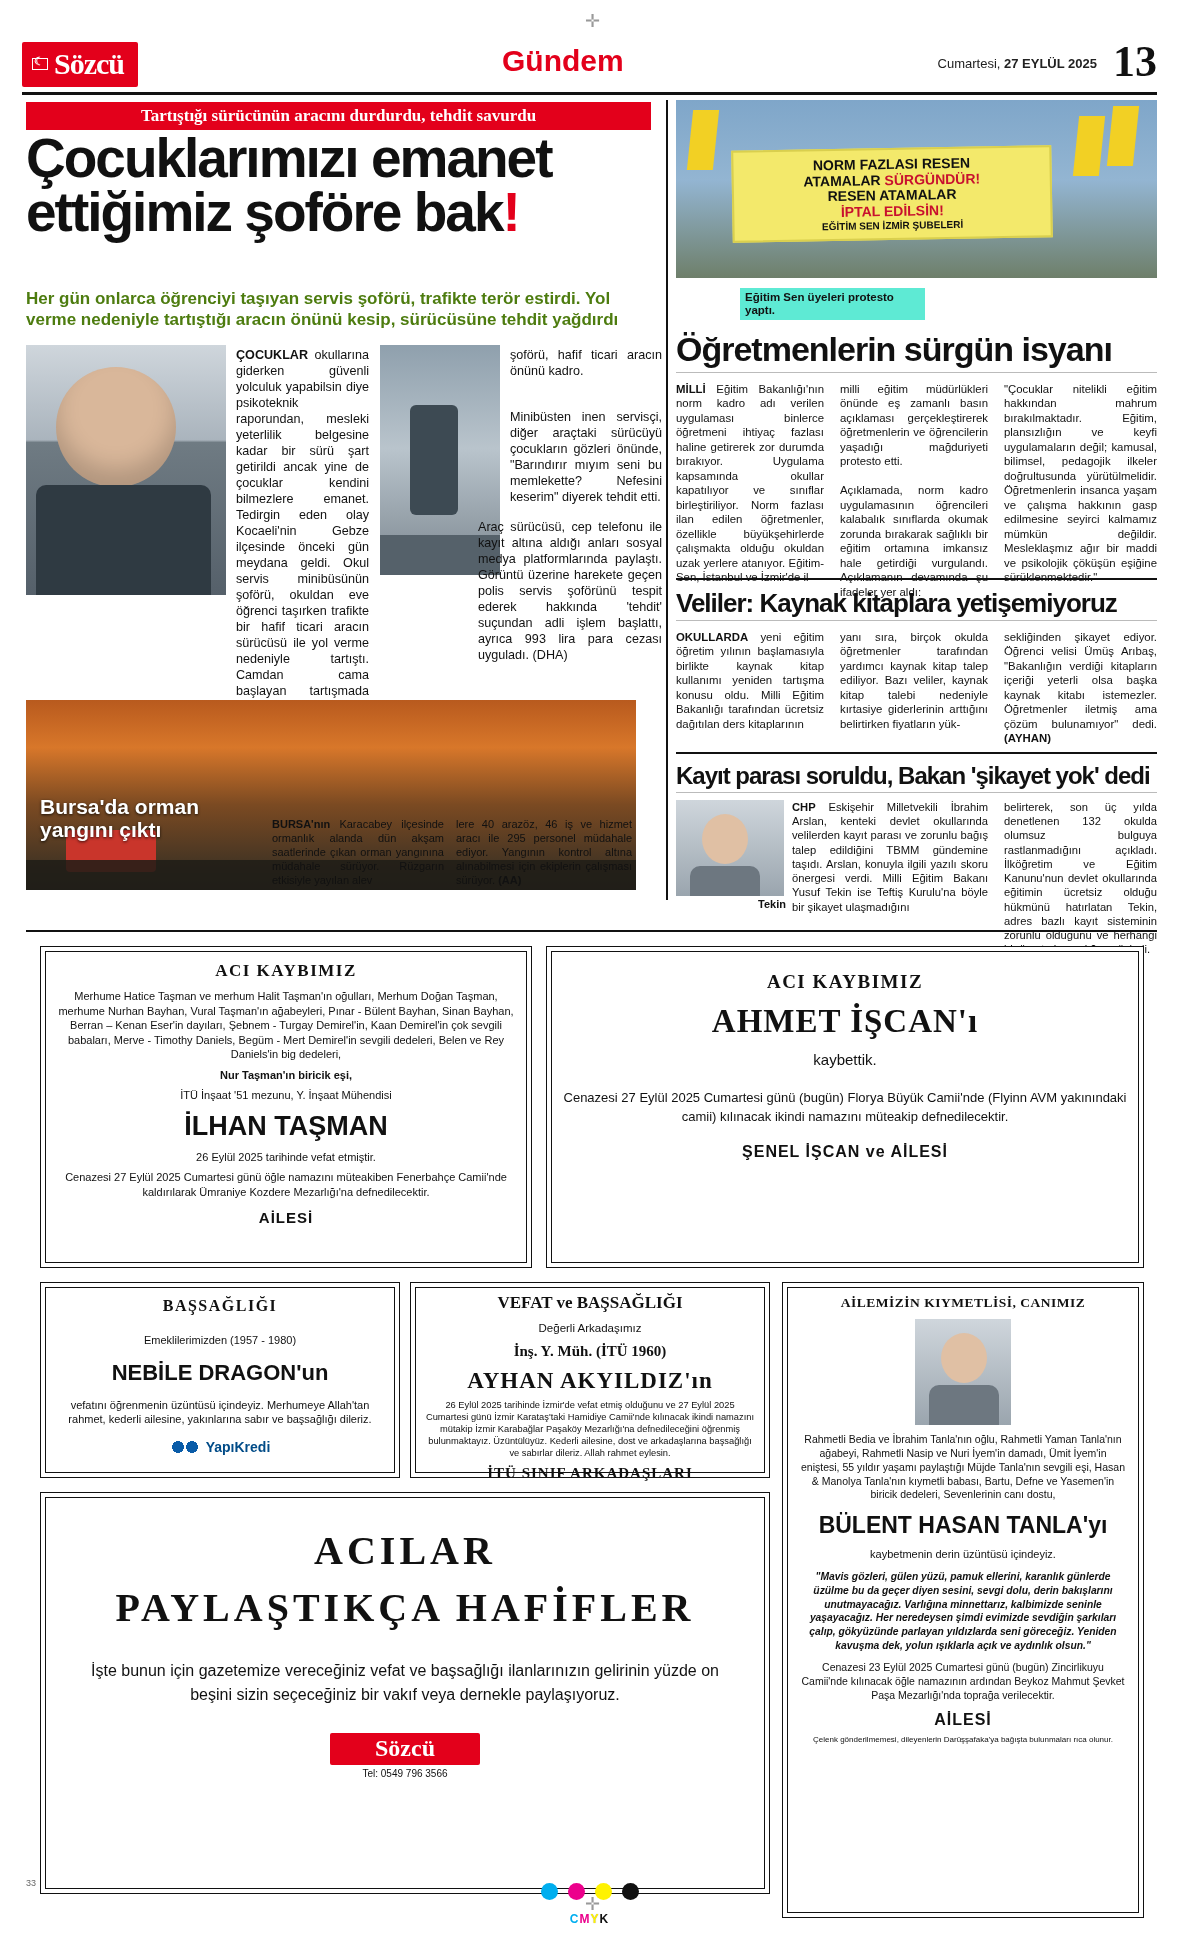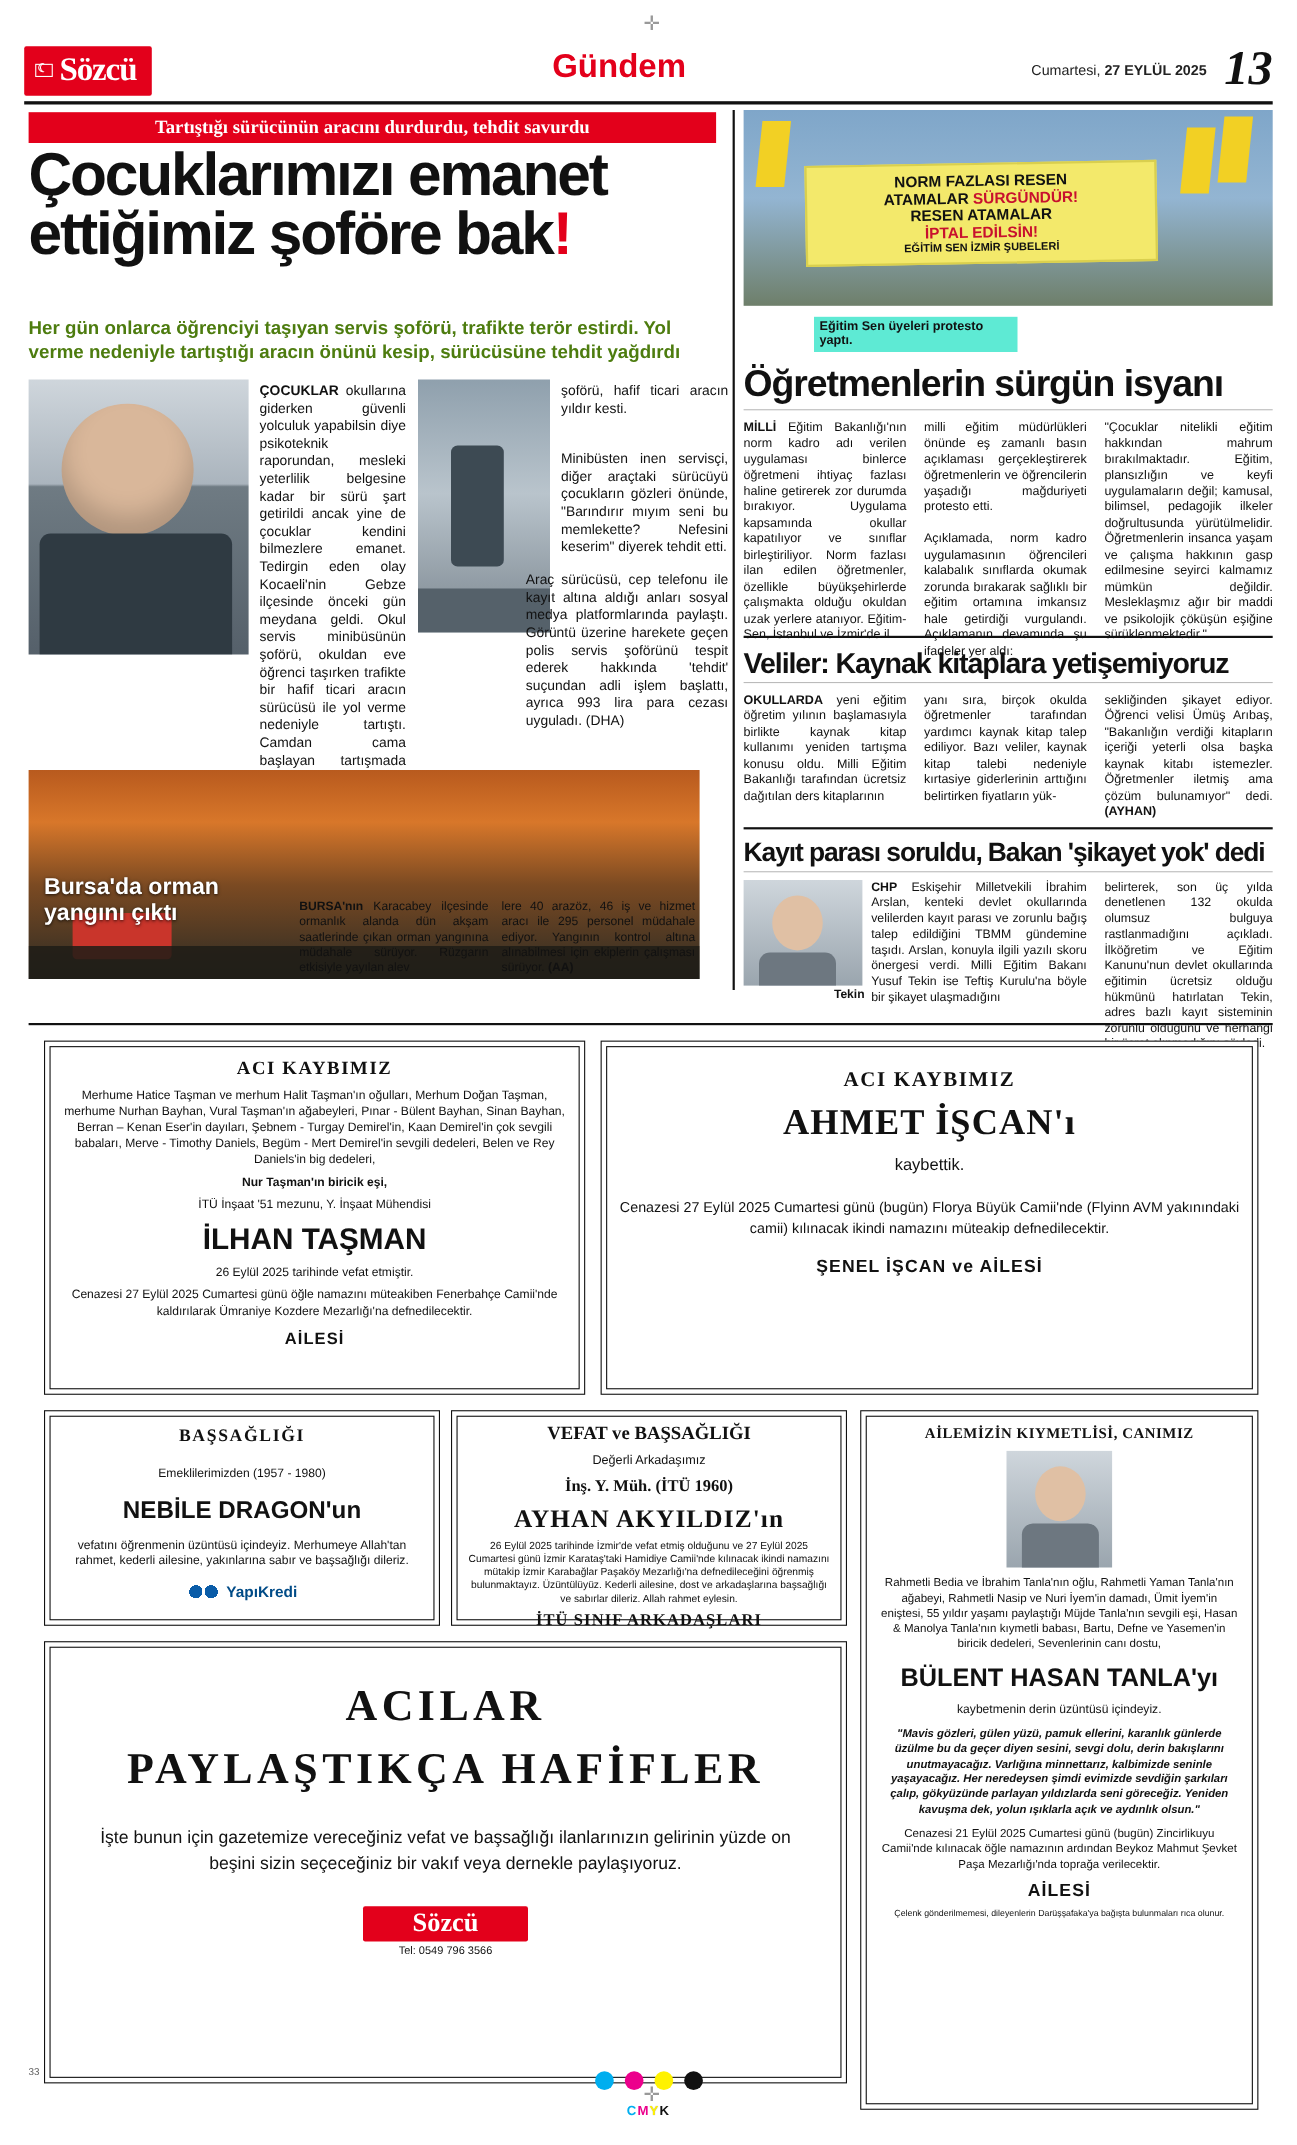--- a/index.html
+++ b/index.html
@@ -49,21 +49,20 @@
   }
   .date-line {
     position:absolute; right:60px; top:14px;
     font-size:13px; color:#222;
   }
   .date-line b { font-weight:bold; }
   .page-num {
     position:absolute; right:0px; top:-2px;
     font-size:44px; font-weight:bold; font-family:"Liberation Serif", serif;
     line-height:1;
-    font-style:italic;
   }
   .rule-top {
     position:absolute; left:22px; top:92px; width:1135px; height:3px; background:#111;
   }
 
   
   .kicker {
     position:absolute; left:26px; top:102px; width:625px; height:28px;
     background:#e3001b; color:#fff; display:flex; align-items:center; justify-content:center;
     font-family:"Liberation Serif", serif; font-weight:bold; font-size:17px;
@@ -270,21 +269,21 @@
   <div class="photo photo-driver"></div>
 
   <div class="cap-red" style="left:382px; top:348px; width:110px;">Arkasını dönüp gitti.</div>
   <div class="photo photo-street"></div>
 
   <div class="bodycol" style="left:236px; top:348px; width:133px;">
     <b>ÇOCUKLAR</b>
     <span>okullarına giderken güvenli yolculuk yapabilsin diye psikoteknik raporundan, mesleki yeterlilik belgesine kadar bir sürü şart getirildi ancak yine de çocuklar kendini bilmezlere emanet. Tedirgin eden olay Kocaeli'nin Gebze ilçesinde önceki gün meydana geldi. Okul servis minibüsünün şoförü, okuldan eve öğrenci taşırken trafikte bir hafif ticari aracın sürücüsü ile yol verme nedeniyle tartıştı. Camdan cama başlayan tartışmada öfke patlaması yaşayan servis</span>
   </div>
 
-  <div class="bodycol" style="left:510px; top:348px; width:152px;">şoförü, hafif ticari aracın yıldır kesti.</div>
+  <div class="bodycol" style="left:510px; top:348px; width:152px;">şoförü, hafif ticari aracın önünü kadro.</div>
   <div class="bodycol" style="left:510px; top:410px; width:152px;">Minibüsten inen servisçi, diğer araçtaki sürücüyü çocukların gözleri önünde, "Barındırır mıyım seni bu memlekette? Nefesini keserim" diyerek tehdit etti.</div>
   <div class="bodycol" style="left:478px; top:520px; width:184px;">Araç sürücüsü, cep telefonu ile kayıt altına aldığı anları sosyal medya platformlarında paylaştı. Görüntü üzerine harekete geçen polis servis şoförünü tespit ederek hakkında 'tehdit' suçundan adli işlem başlattı, ayrıca 993 lira para cezası uyguladı. (DHA)</div>
 
   <div class="photo photo-fire"></div>
   <div class="fire-title">
     <div>Bursa'da orman</div>
     <div>yangını çıktı</div>
   </div>
   <div class="bodycol" style="left:272px; top:818px; width:172px; font-size:11px;">
     <b>BURSA'nın</b><span> Karacabey ilçesinde ormanlık alanda dün akşam saatlerinde çıkan orman yangınına müdahale sürüyor. Rüzgarın etkisiyle yayılan alev</span>
@@ -410,21 +409,21 @@
 
   <div class="obit" style="left:782px; top:1282px; width:362px; height:636px;">
     <div class="inner"></div>
     <div class="obit-content" style="padding:12px 16px;">
       <h3 style="font-size:13.5px; letter-spacing:0.5px;">AİLEMİZİN KIYMETLİSİ, CANIMIZ</h3>
       <div class="avatar"></div>
       <p style="font-size:10.5px;">Rahmetli Bedia ve İbrahim Tanla'nın oğlu, Rahmetli Yaman Tanla'nın ağabeyi, Rahmetli Nasip ve Nuri İyem'in damadı, Ümit İyem'in eniştesi, 55 yıldır yaşamı paylaştığı Müjde Tanla'nın sevgili eşi, Hasan &amp; Manolya Tanla'nın kıymetli babası, Bartu, Defne ve Yasemen'in biricik dedeleri, Sevenlerinin canı dostu,</p>
       <div class="name" style="font-size:23px; margin:10px 0 8px;">BÜLENT HASAN TANLA'yı</div>
       <p style="font-size:11px;">kaybetmenin derin üzüntüsü içindeyiz.</p>
       <p style="font-style:italic; font-weight:bold; font-size:10.3px; line-height:1.35; margin-top:8px;">"Mavis gözleri, gülen yüzü, pamuk ellerini, karanlık günlerde üzülme bu da geçer diyen sesini, sevgi dolu, derin bakışlarını unutmayacağız. Varlığına minnettarız, kalbimizde seninle yaşayacağız. Her neredeysen şimdi evimizde sevdiğin şarkıları çalıp, gökyüzünde parlayan yıldızlarda seni göreceğiz. Yeniden kavuşma dek, yolun ışıklarla açık ve aydınlık olsun."</p>
-      <p style="font-size:10.5px; margin-top:8px;">Cenazesi 21 Eylül 2025 Cumartesi günü (bugün) Zincirlikuyu Camii'nde kılınacak öğle namazının ardından Beykoz Mahmut Şevket Paşa Mezarlığı'nda toprağa verilecektir.</p>
+      <p style="font-size:10.5px; margin-top:8px;">Cenazesi 23 Eylül 2025 Cumartesi günü (bugün) Zincirlikuyu Camii'nde kılınacak öğle namazının ardından Beykoz Mahmut Şevket Paşa Mezarlığı'nda toprağa verilecektir.</p>
       <div class="family" style="font-size:16px; margin-top:8px;">AİLESİ</div>
       <p style="font-size:8px; margin-top:6px;">Çelenk gönderilmemesi, dileyenlerin Darüşşafaka'ya bağışta bulunmaları rıca olunur.</p>
     </div>
   </div>
 
   <div class="promo" style="left:40px; top:1492px; width:730px; height:402px;">
     <div class="inner"></div>
     <div class="promo-title">ACILAR</div>
     <div class="promo-title" style="margin-top:10px;">PAYLAŞTIKÇA HAFİFLER</div>
     <div class="promo-text">İşte bunun için gazetemize vereceğiniz vefat ve başsağlığı ilanlarınızın gelirinin yüzde on beşini sizin seçeceğiniz bir vakıf veya dernekle paylaşıyoruz.</div>

